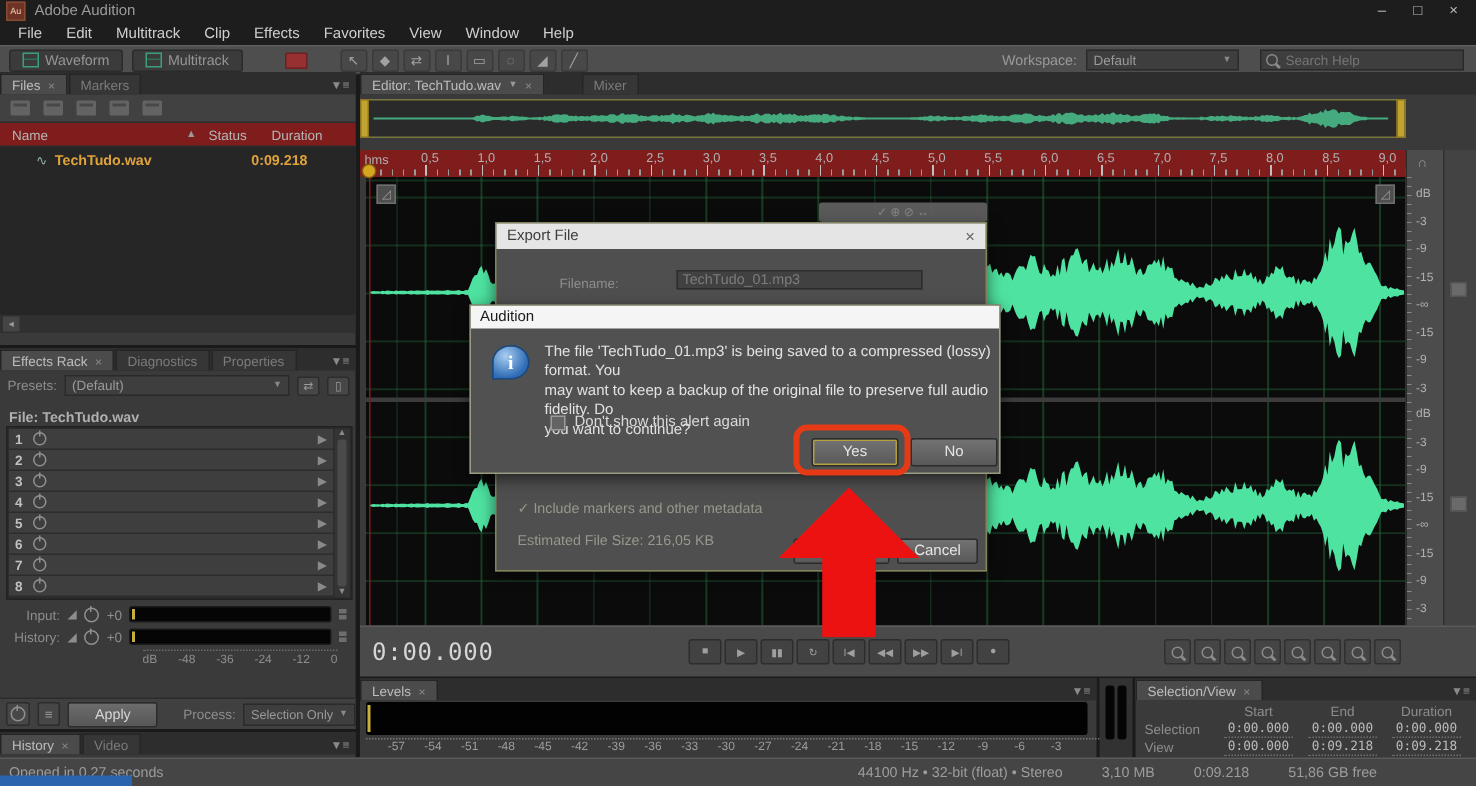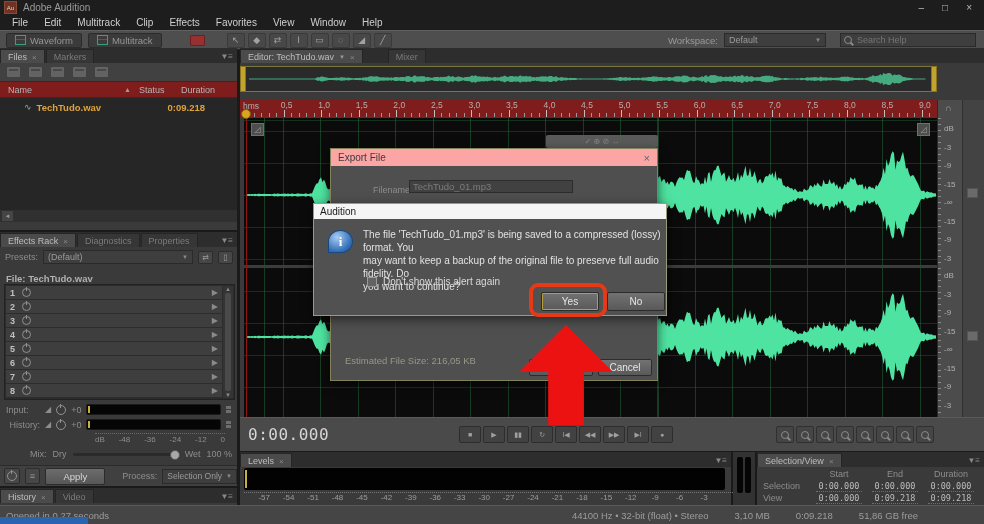--- a/index.html
+++ b/index.html
@@ -90,21 +90,21 @@
   .db-gutter{left:937px;top:100px;width:25px;height:317px;background:#4c4c4c;border-left:1px solid #2a2a2a;}
   .db-col{position:absolute;left:6px;width:18px;display:flex;flex-direction:column;justify-content:space-between;}
   .db-col span{font-size:8px;color:#b0b0b0;line-height:8px;}
   .db-ticks{position:absolute;left:0;top:18px;bottom:0;width:3px;background:repeating-linear-gradient(to bottom,#8a8a8a 0 1px,transparent 1px 6px);}
   .right-gutter{left:962px;top:100px;width:22px;height:317px;background:#434343;border-left:1px solid #303030;}
   .mini-knob{position:absolute;left:4px;width:9px;height:8px;background:#6a6a6a;border:1px solid #555;}
   .hud{left:546px;top:135px;width:112px;height:13px;background:#5f5f5f;border-radius:2px;color:#8e8e8e;font-size:8px;display:flex;align-items:center;justify-content:space-around;opacity:.95;}
 
   
   .dialog{box-shadow:0 3px 10px rgba(0,0,0,.55);box-sizing:border-box;}
-  .dlg-title{height:17px;background:#fca5a5;display:flex;align-items:center;padding:0 7px;color:#3c3c3c;font-size:10px;}
+  .dlg-title{height:17px;background:#e5e5e5;display:flex;align-items:center;padding:0 7px;color:#3c3c3c;font-size:10px;}
   .dlg-close{margin-left:auto;color:#666;font-size:11px;}
   .export-dlg{left:330px;top:148px;width:328px;height:233px;border:1px solid #83835a;background:#4f4f4f;z-index:10;}
   .field{background:#414141;border:1px solid #2d2d2d;color:#7c7c7c;font-size:9.5px;font-family:"Liberation Sans",sans-serif;padding:0 3px;height:13px;}
   .muted{color:#97978b;font-size:9.5px;}
   .alert-dlg{left:313px;top:203px;width:354px;height:113px;border:1px solid #9a9a80;background:#515151;z-index:20;}
   .alert-title{height:15px;background:#f5f5f5;display:flex;align-items:center;padding:0 6px;color:#1a1a1a;font-size:10px;}
   .info-ico{position:absolute;left:14px;top:26px;width:23px;height:21px;border-radius:50% 50% 50% 0;background:radial-gradient(circle at 35% 30%,#a8cdf2,#2f6cb5 70%);border:1px solid #17497f;color:#fff;font-size:13px;font-weight:bold;font-family:"Liberation Serif",serif;display:flex;align-items:center;justify-content:center;}
   .alert-msg{position:absolute;left:49px;top:24px;width:300px;color:#e2e2e2;font-size:10px;line-height:13px;}
   .chk{width:8px;height:8px;border:1px solid #9a9a9a;background:#636363;display:inline-block;}
   .dlg-btn{position:absolute;width:56px;height:17px;background:linear-gradient(#727272,#595959);border:1px solid #2c2c2c;border-radius:2px;color:#e6e6e6;font-size:10px;display:flex;align-items:center;justify-content:center;}
@@ -313,21 +313,21 @@
         </div>
       <div class="vscroll">
         <span>▲</span>
         <span class="thumb"></span>
         <span>▼</span>
       </div>
     </div>
     <div class="abs" style="left:6px;top:170px;width:225px;">
 
     <div class="io-row" style="height:15px;">
-        <span class="lbl" style="width:34px;text-align:left;">Input:</span>
+        <span class="lbl" style="width:34px;text-align:right;">Input:</span>
         <span style="color:#8d8d8d;font-size:8px;">◢</span>
         <span class="power"></span>
         <span class="lbl">+0</span>
         <span class="meter"></span>
         <span class="clipbox">
             <span></span>
             <span></span>
           </span>
       </div>
         <div class="io-row" style="height:15px;">
@@ -344,29 +344,20 @@
       </div>
     <div class="abs mscale" style="left:95px;top:201px;width:130px;">
 
     <span>dB</span>
         <span>-48</span>
         <span>-36</span>
         <span>-24</span>
         <span>-12</span>
         <span>0</span>
       </div>
-    <div class="abs" style="left:6px;top:215px;width:226px;height:14px;display:flex;align-items:center;gap:6px;">
-      <span class="lbl" style="margin-left:24px;">Mix:</span>
-      <span class="lbl">Dry</span>
-      <span class="slider">
-          <span class="knob" style="left:92%;"></span>
-        </span>
-      <span class="lbl">Wet</span>
-      <span class="lbl">100 %</span>
-    </div>
     <div class="abs" style="left:0;top:233px;width:237px;height:21px;background:#404040;border-top:1px solid #2b2b2b;display:flex;align-items:center;gap:5px;padding-left:4px;box-sizing:border-box;">
       <span class="sq-btn">
           <span class="power"></span>
         </span>
       <span class="sq-btn">≡</span>
       <span class="btn" style="width:68px;height:15px;">Apply</span>
       <span class="lbl" style="margin-left:12px;">Process:</span>
       <span class="dd" style="width:76px;height:13px;font-size:8.5px;">
         <span>Selection Only</span>
         <span class="arr">▼</span>
@@ -485,21 +476,24 @@
 
   <div class="abs dialog export-dlg">
     <div class="dlg-title">
       <span>Export File</span>
       <span class="dlg-close">×</span>
     </div>
     <div style="position:absolute;left:42px;top:30px;">
       <span class="lbl">Filename:</span>
     </div>
     <div style="position:absolute;left:78px;top:27px;width:164px;">
-      <input class="field" style="width: 100%; box-sizing: border-box;" value="TechTudo_01.mp3">
+      <input class="field" style="width: 100%; box-sizing: border-box; margin-left: 42px;" value="TechTudo_01.mp3">
+    </div>
+    <div style="position:absolute;left:14px;top:180px;">
+      <span class="muted">✓ Include markers and other metadata</span>
     </div>
     <div style="position:absolute;left:14px;top:201px;">
       <span class="muted">Estimated File Size: 216,05 KB</span>
     </div>
     <div class="dlg-btn" style="left:198px;top:210px;width:62px;height:15px;"></div>
     <div class="dlg-btn" style="left:267px;top:210px;width:52px;height:15px;">
       <span>Cancel</span>
     </div>
   </div>
 

